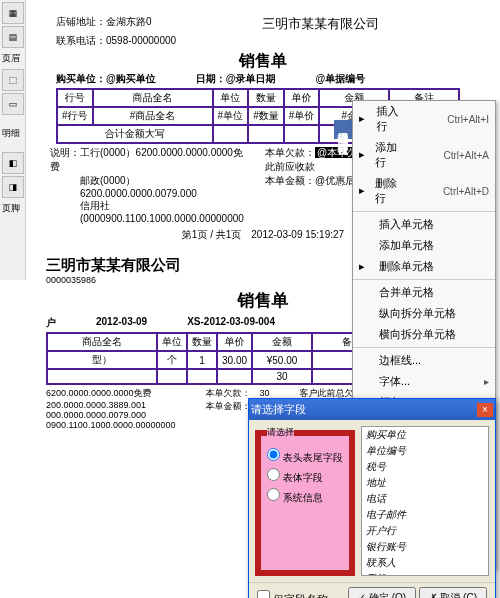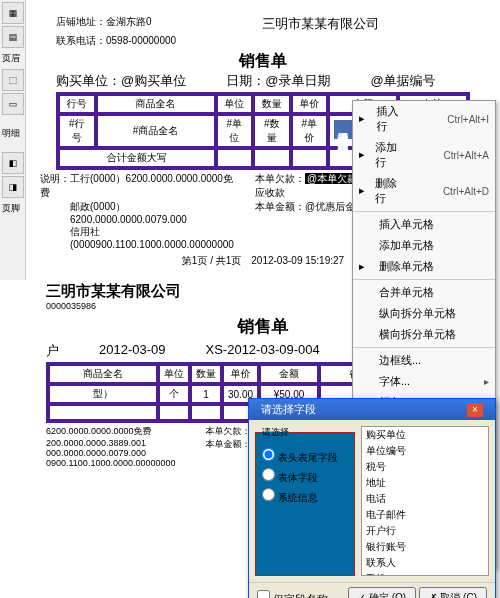--- a/index.html
+++ b/index.html
@@ -3,41 +3,41 @@
 <meta charset="utf-8">
 <style>
 * { box-sizing: border-box; margin: 0; padding: 0; }
 body { font-family: "SimSun", "宋体", sans-serif; font-size: 11px; background: #fff; width: 500px; height: 598px; overflow: hidden; position: relative; }
 .toolbar-left { position: absolute; left: 0; top: 0; width: 26px; height: 280px; background: #f0f0f0; border-right: 1px solid #ccc; }
 .toolbar-left .btn { width: 22px; height: 22px; margin: 2px; background: #e8e8e8; border: 1px solid #bbb; display: flex; align-items: center; justify-content: center; font-size: 9px; }
 .main-area { position: absolute; left: 26px; top: 12px; right: 0; }
 .top-info { font-size: 10px; padding: 2px 30px; }
 .top-info .row { display: flex; gap: 20px; margin: 1px 0; }
 .sub-title { text-align: center; font-size: 16px; font-weight: bold; }
-.hdr-row { display: flex; font-size: 13px; padding: 0 30px; gap: 40px; }
+.hdr-row { display: flex; font-size: 10px; padding: 0 30px; gap: 40px; font-weight: bold; }
 .tbl { border-collapse: collapse; margin: 2px 30px; font-size: 10px; }
-.tbl td, .tbl th { border: 4px solid #4c1d95; padding: 1px 4px; text-align: center; }
+.tbl td, .tbl th { border: 2px solid #4c1d95; padding: 1px 4px; text-align: center; }
 .tbl th { font-weight: normal; }
-.foot-row { display: flex; font-size: 10px; padding: 0 14px; gap: 15px; }
+.foot-row { display: flex; font-size: 10px; padding: 0 24px; gap: 15px; }
 .highlight { background: #000; color: #fff; padding: 0 2px; }
 .context-menu { position: absolute; right: 4px; top: 100px; width: 144px; background: #f8f8f8; border: 1px solid #999; box-shadow: 2px 2px 4px rgba(0,0,0,0.3); z-index: 10; font-size: 11px; }
 .context-menu .item { display: flex; align-items: center; padding: 3px 6px; gap: 6px; }
 .context-menu .sep { border-top: 1px solid #ccc; margin: 2px 0; }
 .context-menu .icon { width: 14px; height: 14px; display: inline-block; }
 .context-menu .shortcut { margin-left: auto; font-size: 10px; color: #555; padding-left: 38px; }
 .side-label { position: absolute; right: 148px; top: 120px; width: 18px; background: #4a6db0; color: #fff; font-size: 11px; padding: 4px 2px; writing-mode: vertical-rl; text-align: center; z-index: 9; }
 .pager { text-align: center; font-size: 10px; padding: 4px; }
 .second-doc { margin-top: 10px; padding: 0 20px; }
 .dialog { position: absolute; left: 248px; top: 398px; width: 248px; background: #ece9d8; border: 1px solid #0054e3; box-shadow: 2px 2px 6px rgba(0,0,0,0.4); z-index: 20; font-size: 11px; }
-.dialog .titlebar { background: linear-gradient(#3b77e0,#2a5fc0); color: #fff; padding: 3px 12px; display: flex; justify-content: space-between; align-items: center; }
+.dialog .titlebar { background: linear-gradient(#3b77e0,#2a5fc0); color: #fff; padding: 3px 2px; display: flex; justify-content: space-between; align-items: center; }
 .dialog .close { width: 16px; height: 14px; background: #e05030; color: #fff; text-align: center; font-size: 10px; line-height: 14px; }
 .dialog .body { display: flex; padding: 6px; gap: 6px; }
-.dialog .left-panel { border: 1px solid #b91c1c; padding: 6px; background: #0369a1; flex: 0 0 100px; }
+.dialog .left-panel { border: 6px solid #b91c1c; padding: 6px; background: #f9a8d4; flex: 0 0 100px; }
 .dialog .left-panel label { display: block; margin: 3px 0; font-size: 10px; }
-.dialog .list { flex: 1; border: 1px solid #999; background: #fff; height: 150px; overflow-y: auto; font-size: 10px; }
+.dialog .list { flex: 1; border: 1px solid #999; background: #fff; height: 150px; overflow-y: auto; font-size: 10px; font-style: italic; }
 .dialog .list div { padding: 1px 4px; }
 .dialog .foot { display: flex; justify-content: space-between; align-items: center; padding: 4px 8px; background: #ece9d8; border-top: 1px solid #ccc; }
 .dialog .foot button { padding: 2px 8px; font-size: 10px; }
 .small { font-size: 9px; }
 </style>
 </head>
 <body>
 
 <div class="toolbar-left">
   <div class="btn">▦</div>

